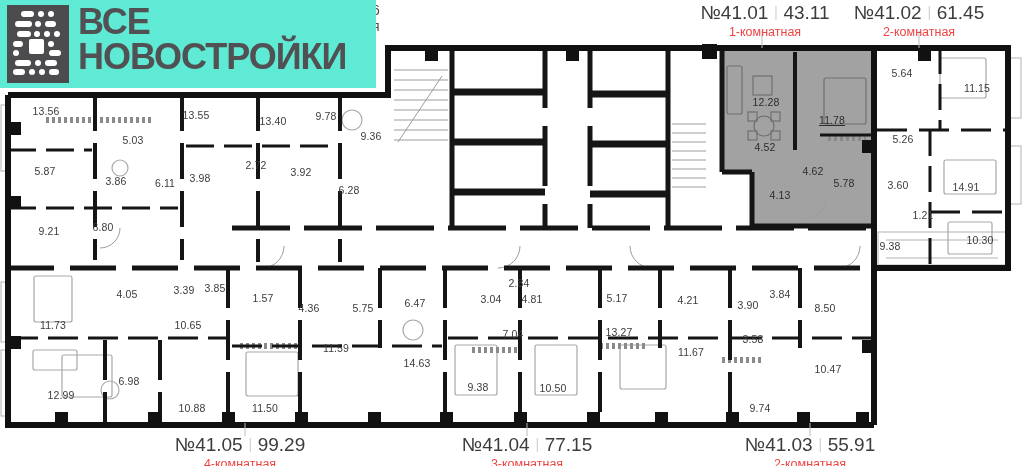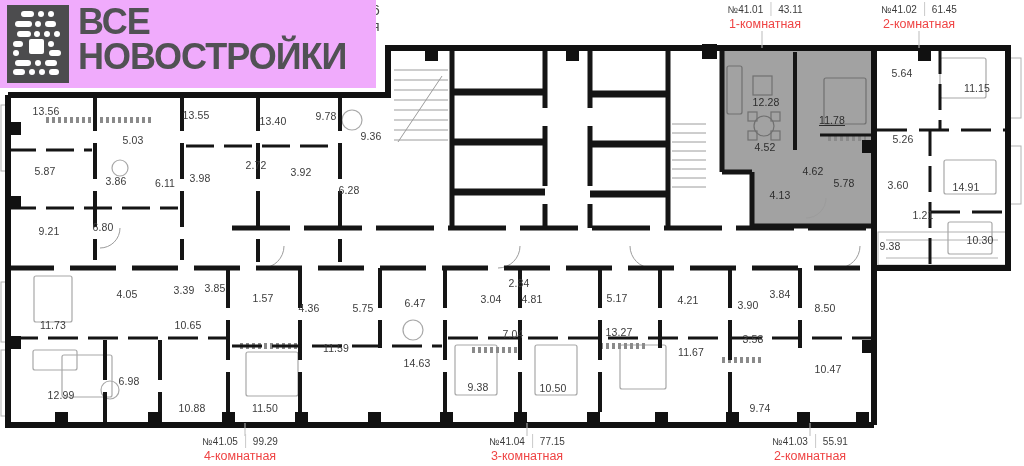--- a/index.html
+++ b/index.html
@@ -6,32 +6,32 @@
   body{
     width:1024px;height:466px;position:relative;overflow:hidden;
     background:#ffffff;
     font-family:"Liberation Sans", sans-serif;
     color:#3a3a3a;
   }
   #stage{position:absolute;inset:0;width:1024px;height:466px;}
   #plan-svg{position:absolute;left:0;top:0;width:1024px;height:466px;}
 
   
-  .logo{position:absolute;left:0;top:0;width:376px;height:88px;background:#f0abfc;display:flex;align-items:flex-start;z-index:30;}
+  .logo{position:absolute;left:0;top:0;width:376px;height:88px;background:#5eead4;display:flex;align-items:flex-start;z-index:30;}
   .logo-box{position:absolute;left:7px;top:5px;width:62px;height:78px;background:#4c4c4e;}
   .logo-text{position:absolute;left:78px;top:4px;font-weight:bold;color:#515154;
     font-size:36px;line-height:0.98;letter-spacing:-1px;white-space:nowrap;}
 
   
   .top-partial{position:absolute;left:352px;top:2px;width:40px;text-align:center;
     font-size:14px;line-height:16px;color:#4a4a4a;z-index:25;}
 
   
   .apt-label{position:absolute;transform:translateX(-50%);text-align:center;white-space:nowrap;z-index:20;cursor:pointer;}
-  .apt-label .l1{font-size:10px;color:#3c3c3c;display:flex;align-items:center;justify-content:center;gap:7px;}
+  .apt-label .l1{font-size:19px;color:#3c3c3c;display:flex;align-items:center;justify-content:center;gap:7px;}
   .apt-label .sep{display:inline-block;width:1px;height:14px;background:#c9c9c9;}
   .apt-label .l2{font-size:12.5px;color:#ef4444;margin-top:1px;}
   .apt-top{top:2px;}
   .apt-bottom{top:434px;}
 
   
   .room-label{position:absolute;transform:translate(-50%,-50%);
     font-size:10.5px;color:#3b3b3b;white-space:nowrap;z-index:10;letter-spacing:0.1px;}
   .room-label.hl{color:#2d2d2d;}
 

